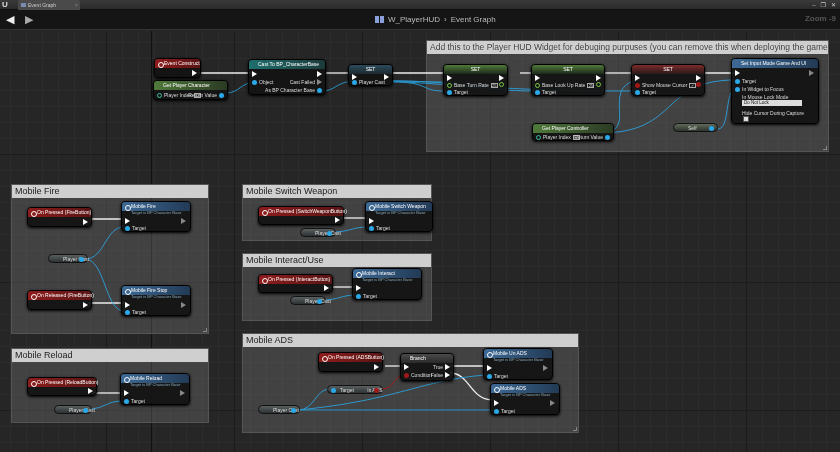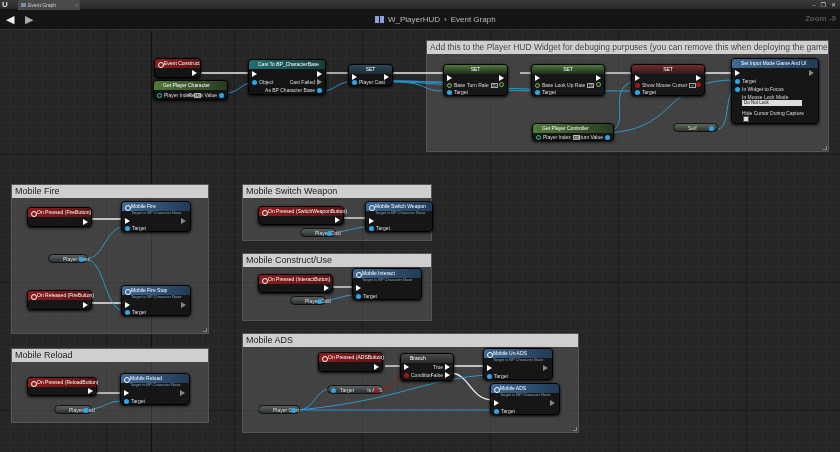--- a/index.html
+++ b/index.html
@@ -92,21 +92,21 @@
     <div class="resize"></div>
   </div>
   <div class="comment" style="left:11px;top:184px;width:198px;height:150px">
     <div class="comment-title">Mobile Fire</div>
     <div class="resize"></div>
   </div>
   <div class="comment" style="left:242px;top:184px;width:190px;height:57px">
     <div class="comment-title">Mobile Switch Weapon</div>
   </div>
   <div class="comment" style="left:242px;top:253px;width:190px;height:68px">
-    <div class="comment-title">Mobile Construct/Use</div>
+    <div class="comment-title">Mobile Interact/Use</div>
   </div>
   <div class="comment" style="left:11px;top:348px;width:198px;height:75px">
     <div class="comment-title">Mobile Reload</div>
   </div>
   <div class="comment" style="left:242px;top:333px;width:337px;height:100px">
     <div class="comment-title">Mobile ADS</div>
     <div class="resize"></div>
   </div>
 
   <svg class="wires">

